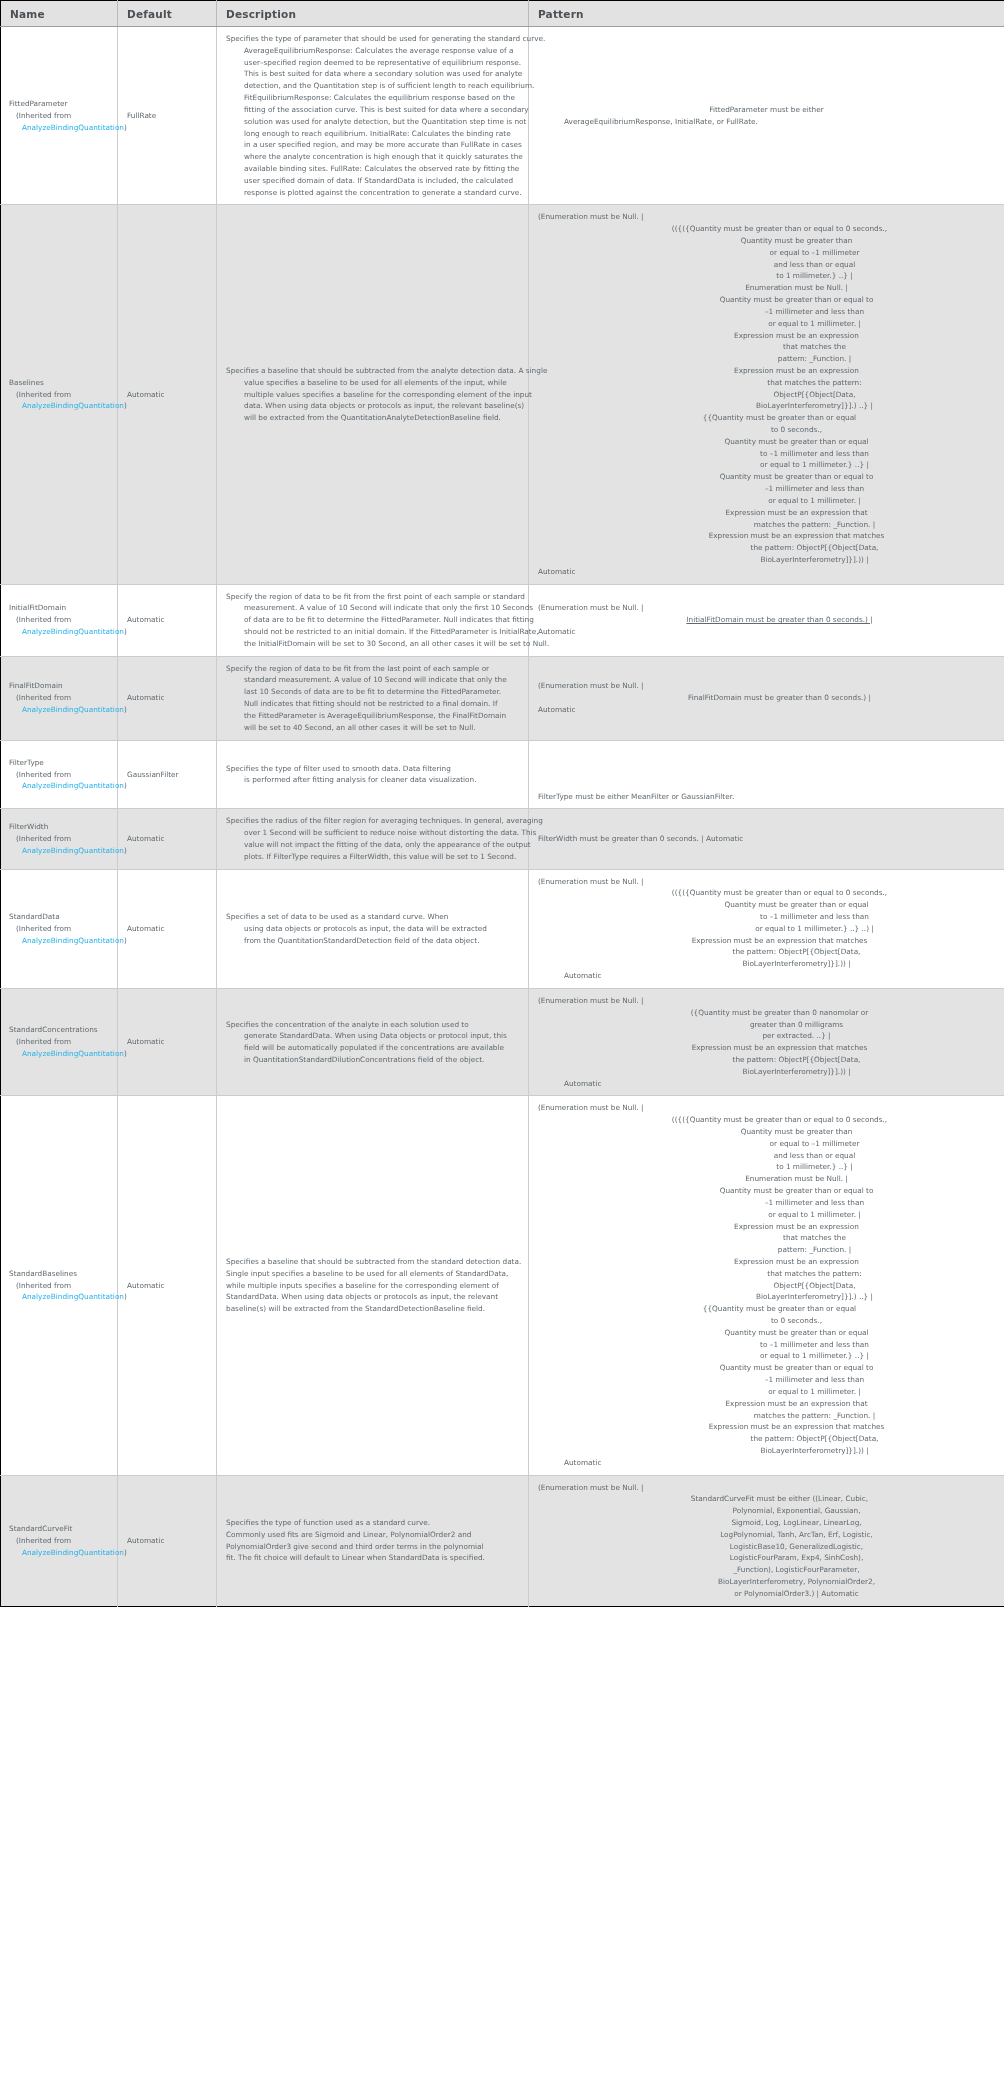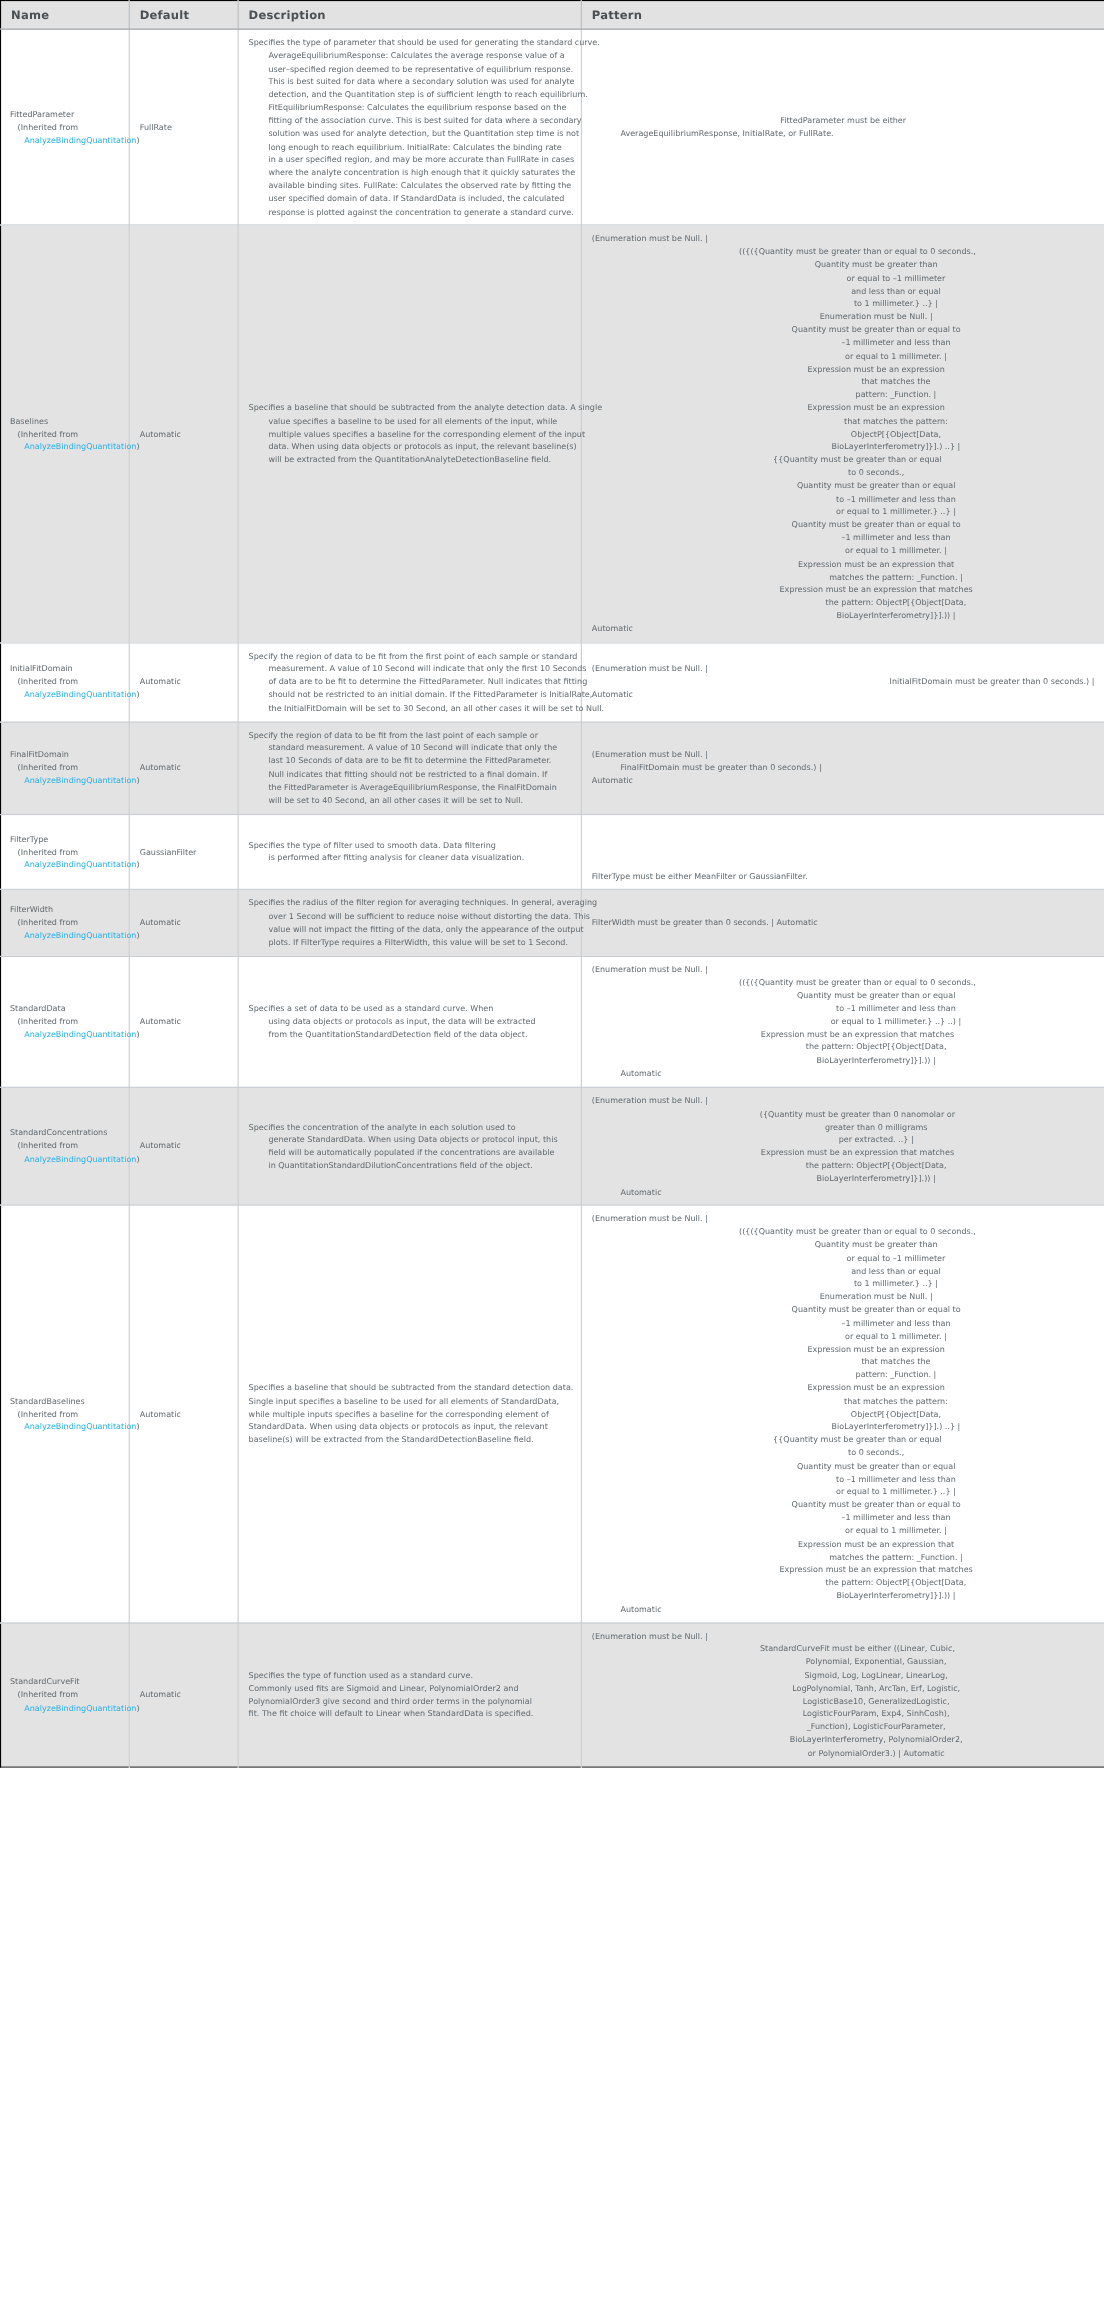--- a/index.html
+++ b/index.html
@@ -208,21 +208,21 @@
             <span class="ln">Specify the region of data to be fit from the first point of each sample or standard</span>
             <span class="ln i1">measurement. A value of 10 Second will indicate that only the first 10 Seconds</span>
             <span class="ln i1">of data are to be fit to determine the FittedParameter. Null indicates that fitting</span>
             <span class="ln i1">should not be restricted to an initial domain.  If the FittedParameter is InitialRate,</span>
             <span class="ln i1">the InitialFitDomain will be set to 30 Second, an all other cases it will be set to Null.</span>
           </span>
         </td>
         <td class="pattern-cell">
           <span class="para">
             <span class="ln" style="text-align: left;">(Enumeration must be Null. |</span>
-            <span class="ln i1" style="text-align: right;">InitialFitDomain must be greater than 0 seconds.) |</span>
+            <span class="ln i1" style="text-align: center; text-decoration: underline;">InitialFitDomain must be greater than 0 seconds.) |</span>
             <span class="ln" style="text-align: left;">Automatic</span>
           </span>
         </td>
       </tr>
       <tr class="alt">
         <td class="name-cell">
           <span class="opt-name">FinalFitDomain</span>
           <span class="inherit-line">(Inherited from</span>
           <span class="inherit-line2"><a class="link">AnalyzeBindingQuantitation</a><span>)</span></span>
         </td>
@@ -233,21 +233,21 @@
             <span class="ln i1">standard measurement. A value of 10 Second will indicate that only the</span>
             <span class="ln i1">last 10 Seconds of data are to be fit to determine the FittedParameter.</span>
             <span class="ln i1">Null indicates that fitting should not be restricted to a final domain.  If</span>
             <span class="ln i1">the FittedParameter is AverageEquilibriumResponse, the FinalFitDomain</span>
             <span class="ln i1">will be set to 40 Second, an all other cases it will be set to Null.</span>
           </span>
         </td>
         <td class="pattern-cell">
           <span class="para">
             <span class="ln" style="text-align: left;">(Enumeration must be Null. |</span>
-            <span class="ln i1" style="text-align: left;">FinalFitDomain must be greater than 0 seconds.) |</span>
+            <span class="ln i1" style="text-align: center;">FinalFitDomain must be greater than 0 seconds.) |</span>
             <span class="ln" style="text-align: left;">Automatic</span>
           </span>
         </td>
       </tr>
       <tr class="plain">
         <td class="name-cell">
           <span class="opt-name">FilterType</span>
           <span class="inherit-line">(Inherited from</span>
           <span class="inherit-line2"><a class="link">AnalyzeBindingQuantitation</a><span>)</span></span>
         </td>

